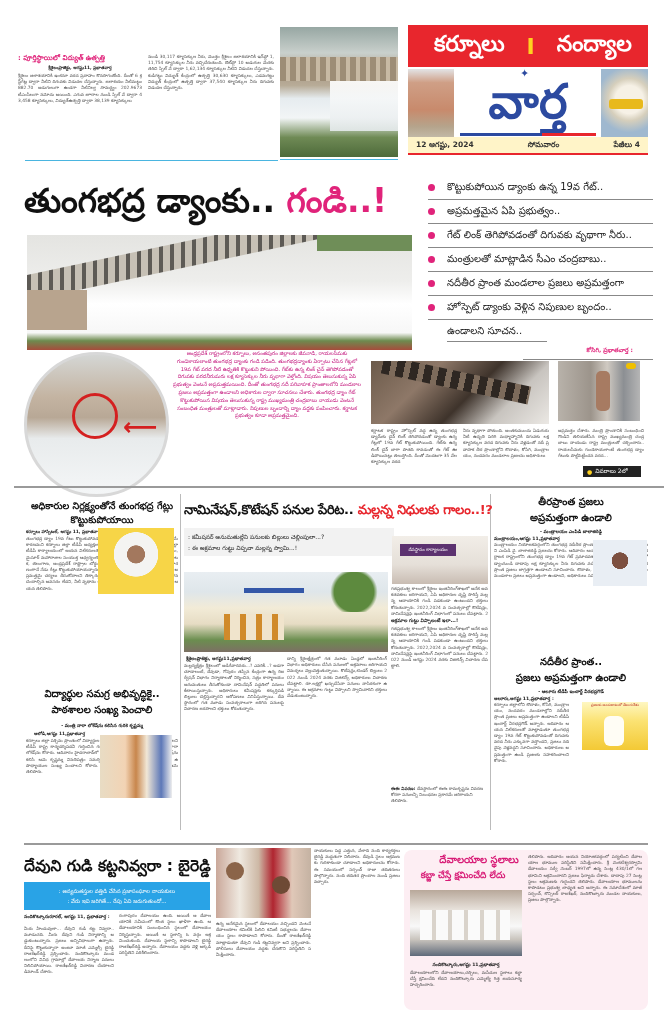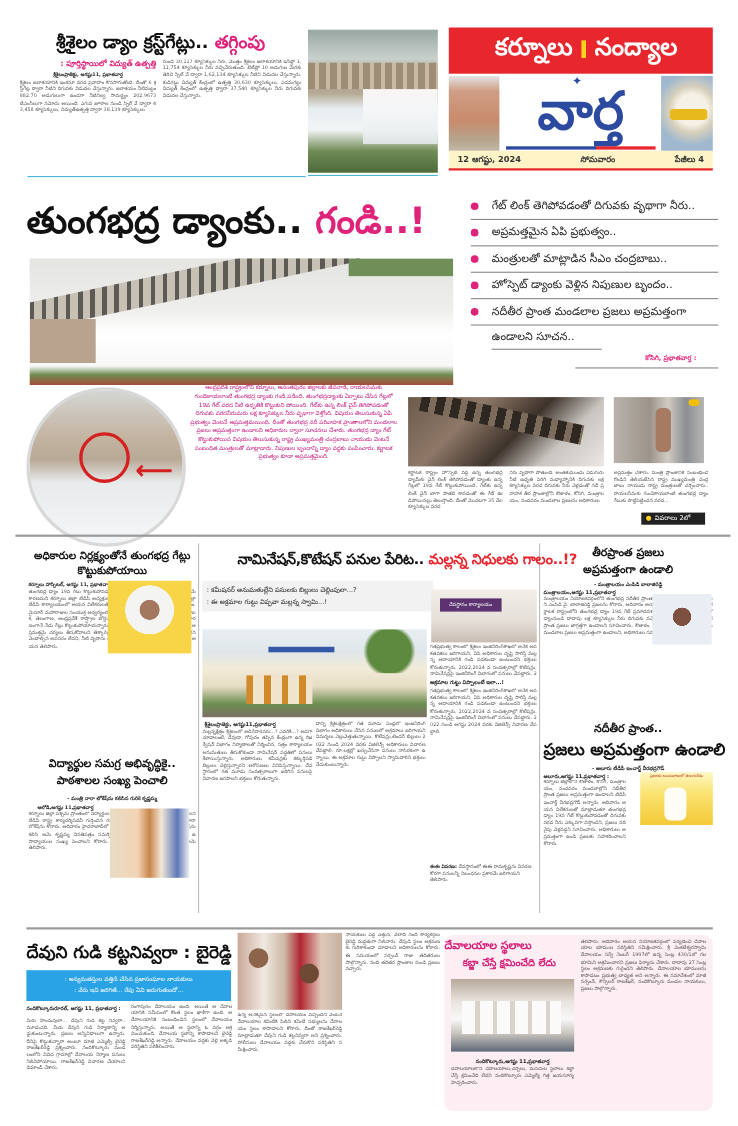--- a/index.html
+++ b/index.html
@@ -16,41 +16,37 @@
   .headline { font-family: "DejaVu Sans", sans-serif; font-weight: bold; color: #111; white-space: nowrap; }
   .magenta { color: #e0237a; }
   .bullet-list { list-style: none; }
   .bullet-item { display: flex; align-items: center; font-size: 10px; height: 24px; border-bottom: 1px solid #888; margin-left: 0; }
   .bullet-dot { width: 7px; height: 7px; border-radius: 50%; background: #e0237a; margin-right: 12px; flex: none; }
 </style>
 </head>
 <body>
 
 <div class="abs" style="left:18px;top:28px;width:256px;height:112px;">
-  <div class="headline" style="font-size:16px;text-align:center;height:22px;line-height:22px;">
-    <span>శ్రీశైలం డ్యాం క్రస్ట్‌గేట్లు..</span>
-    <span class="magenta">తగ్గింపు</span>
-  </div>
   <div class="abs" style="left:0;top:26px;width:124px;">
-    <div style="font-size:7px;font-weight:bold;color:#e0237a;text-align:right;">: పూర్తిస్థాయిలో విద్యుత్ ఉత్పత్తి</div>
+    <div style="font-size:7px;font-weight:bold;color:#e0237a;text-align:left;">: పూర్తిస్థాయిలో విద్యుత్ ఉత్పత్తి</div>
     <div style="font-size:4.4px;font-weight:bold;text-align:center;margin:2px 0;">శ్రీశైలంప్రాజెక్టు, ఆగష్టు11, ప్రభాతవార్త</div>
     <div class="fill-text" style="height:52px;">శ్రీశైలం జలాశయానికి ఇంకనూ వరద ప్రవాహం కొనసాగుతోంది. దీంతో 6 క్రస్ట్‌గేట్ల ద్వారా నీటిని దిగువకు విడుదల చేస్తున్నారు. జలాశయం నీటిమట్టం 882.70 అడుగులుగా ఉండగా నీటినిల్వ సామర్థ్యం 202.9673 టీఎంసీలుగా నమోదు అయింది. ఎగువ జూరాల నుండి స్పిల్ వే ద్వారా 43,458 క్యూసెక్కులు, విద్యుత్‌ఉత్పత్తి ద్వారా 38,139 క్యూసెక్కులు</div>
   </div>
   <div class="fill-text abs" style="left:130px;top:26px;width:126px;height:74px;">నుండి 30,117 క్యూసెక్కుల నీరు, మొత్తం శ్రీశైలం జలాశయానికి ఇన్‌ఫ్లో 1,11,754 క్యూసెక్కుల నీరు వచ్చిచేరుతుంది. ఔట్‌ఫ్లో 10 అడుగుల మేరకు తెరిచి స్పిల్ వే ద్వారా 1,62,134 క్యూసెక్కుల నీటిని విడుదల చేస్తున్నారు. కుడిగట్టు విద్యుత్ కేంద్రంలో ఉత్పత్తి 30,630 క్యూసెక్కులు, ఎడమగట్టు విద్యుత్ కేంద్రంలో ఉత్పత్తి ద్వారా 37,540 క్యూసెక్కుల నీరు దిగువకు విడుదల చేస్తున్నారు.</div>
 </div>
 <div class="abs" style="left:25px;top:160px;width:253px;height:1px;background:#4ab5e0;"></div>
 
 <div class="photo" style="left:280px;top:27px;width:118px;height:130px;background:linear-gradient(180deg,#97a7a3 0%,#c9d0cc 20%,#a99a86 35%,#b8ac98 45%,#e6ecef 55%,#f2f5f6 70%,#6f8a55 85%,#4d6a3a 100%);">
   <div class="abs" style="left:0;top:30px;width:118px;height:24px;background:repeating-linear-gradient(90deg,#9d8d76 0 6px,#c8baa4 6px 10px);"></div>
   <div class="abs" style="left:50px;top:54px;width:68px;height:50px;background:linear-gradient(180deg,#ffffff,#e5eaec);opacity:0.9;"></div>
 </div>
 <div class="abs" style="left:280px;top:159px;width:118px;height:1px;background:#4ab5e0;"></div>
 
 <div class="abs" style="left:408px;top:25px;width:240px;height:135px;">
-  <div style="height:42px;background:#e8262d;display:flex;align-items:center;justify-content:center;gap:6px;padding-left:10px;">
+  <div style="height:42px;background:#e8262d;display:flex;align-items:center;justify-content:center;gap:22px;padding-left:10px;">
     <span style="color:#fff;font-size:22px;font-weight:bold;">కర్నూలు</span>
     <span style="color:#ffd21f;font-size:22px;font-weight:bold;">I</span>
     <span style="color:#fff;font-size:22px;font-weight:bold;">నంద్యాల</span>
   </div>
   <div style="position:relative;height:70px;">
     <div class="photo" style="left:0;top:2px;width:46px;height:68px;background:linear-gradient(180deg,#e3e4e6 0%,#cf9f86 20%,#c88a6c 60%,#b5a48c 85%,#c2b8a6 100%);"></div>
     <div style="position:absolute;left:112px;top:0;color:#2c4aa0;font-size:11px;">✦</div>
     <div style="position:absolute;left:52px;top:4px;width:136px;text-align:center;color:#2c4aa0;font-size:48px;font-weight:bold;line-height:60px;">వార్త</div>
     <div style="position:absolute;left:52px;top:66px;width:136px;height:3px;background:linear-gradient(90deg,#2c4aa0 60%,#e8262d 60%);"></div>
     <div class="photo" style="left:193px;top:2px;width:47px;height:68px;background:radial-gradient(circle at 60% 45%,#f6f1e6 0 30%,#d6cfbc 45%,#9fb8cf 70%);">
@@ -72,37 +68,41 @@
 <div class="photo" style="left:27px;top:235px;width:385px;height:115px;background:linear-gradient(180deg,#e4e4e1 0%,#eeeeec 40%,#ffffff 60%,#f7f7f7 85%,#6d8b4f 92%,#a64c3c 100%);">
   <div class="abs" style="left:0;top:40px;width:300px;height:26px;transform:skewY(-12deg);transform-origin:left top;background:repeating-linear-gradient(90deg,#5d5a55 0 4px,#c6c0b5 4px 11px);"></div>
   <div class="abs" style="left:0;top:55px;width:60px;height:40px;background:#b8a48e;"></div>
   <div class="abs" style="left:290px;top:0;width:95px;height:16px;background:#6f8e58;"></div>
 </div>
 
 <div class="abs" style="left:428px;top:176px;width:225px;">
   <ul class="bullet-list">
     <li class="bullet-item">
         <span class="bullet-dot"></span>
+        <span>కొట్టుకుపోయిన డ్యాంకు ఉన్న 19వ గేట్..</span>
+      </li>
+    <li class="bullet-item">
+        <span class="bullet-dot"></span>
+        <span>అప్రమత్తమైన ఏపి ప్రభుత్వం..</span>
+      </li>
+    <li class="bullet-item">
+        <span class="bullet-dot"></span>
         <span>గేట్ లింక్ తెగిపోవడంతో దిగువకు వృథాగా నీరు..</span>
       </li>
     <li class="bullet-item">
         <span class="bullet-dot"></span>
-        <span>అప్రమత్తమైన ఏపి ప్రభుత్వం..</span>
-      </li>
-    <li class="bullet-item">
-        <span class="bullet-dot"></span>
         <span>మంత్రులతో మాట్లాడిన సీఎం చంద్రబాబు..</span>
       </li>
     <li class="bullet-item">
         <span class="bullet-dot"></span>
+        <span>నదీతీర ప్రాంత మండలాల ప్రజలు అప్రమత్తంగా</span>
+      </li>
+    <li class="bullet-item">
+        <span class="bullet-dot"></span>
         <span>హోస్పెట్ డ్యాంకు వెళ్లిన నిపుణుల బృందం..</span>
-      </li>
-    <li class="bullet-item">
-        <span class="bullet-dot"></span>
-        <span>నదీతీర ప్రాంత మండలాల ప్రజలు అప్రమత్తంగా</span>
       </li>
   </ul>
   <div style="font-size:10px;margin-left:19px;height:22px;line-height:22px;border-bottom:1px solid #888;width:100px;">ఉండాలని సూచన..</div>
   <div style="font-size:6px;color:#e0237a;font-weight:bold;text-align:right;margin-top:4px;padding-right:20px;border-bottom:1px solid #888;padding-bottom:4px;margin-left:95px;">కోసిగి, ప్రభాతవార్త :</div>
 </div>
 
 <div class="photo" style="left:24px;top:352px;width:145px;height:145px;border-radius:50%;border:3px solid #d8d8d8;background:linear-gradient(180deg,#d4d6d4 0%,#c4b4a2 30%,#b8a896 45%,#e8ebec 60%,#f4f6f7 100%);">
   <div class="abs" style="left:45px;top:38px;width:46px;height:46px;border-radius:50%;border:3px solid #d42020;"></div>
   <div class="abs" style="left:96px;top:58px;color:#d42020;font-size:24px;font-weight:bold;">⟵</div>
 </div>
@@ -140,21 +140,21 @@
   <div class="headline" style="font-size:10px;text-align:center;margin-top:2px;">పాఠశాలల సంఖ్య పెంచాలి</div>
   <div style="font-size:4.6px;font-weight:bold;text-align:center;margin-top:5px;">- మంత్రి నారా లోకేష్‌ను కలిసిన గురికె కృష్ణమ్మ</div>
   <div style="font-size:4.4px;font-weight:bold;margin-top:2px;padding-left:8px;">ఆలోడి,ఆగష్టు 11,ప్రభాతవార్త</div>
   <div class="fill-text" style="height:96px;margin-top:1px;">కర్నూలు జిల్లా పశ్చిమ ప్రాంతంలో విద్యార్థుల సమగ్ర అభివృద్ధికై పాఠశాలల సంఖ్య పెంచాలని టీడీపీ రాష్ట్ర కార్యదర్శిపదవీ గుర్తించిన గురికె కృష్ణమ్మ రాష్ట్ర విద్యాశాఖ మంత్రి నారా లోకేష్‌ను కోరారు. ఆదివారం హైదరాబాద్‌లో మంత్రి నారా లోకేష్ నివాసంలో నారా లోకేష్‌ను కలిసి ఆమె కృష్ణమ్మ వినతిపత్రం సమర్పించారు. పాఠశాలల సంఖ్య పెంచాలని, ఉపాధ్యాయుల సంఖ్య పెంచాలని కోరారు. మంత్రి సానుకూలంగా స్పందించారని ఆమె తెలిపారు.</div>
 </div>
 <div class="photo" style="left:100px;top:735px;width:72px;height:63px;background:linear-gradient(90deg,#e8dcc4 0%,#f2d3b4 35%,#c8864c 50%,#f1e7d6 65%,#5d78b8 85%,#eee 100%);"></div>
 
 <div class="vrule" style="left:180px;top:494px;height:336px;"></div>
 <div class="vrule" style="left:490px;top:494px;height:336px;"></div>
 
-<div class="headline abs" style="left:184px;top:500px;width:304px;font-size:13px;line-height:20px;letter-spacing:-0.3px;margin-left:32px;">
+<div class="headline abs" style="left:184px;top:500px;width:304px;font-size:13px;line-height:20px;letter-spacing:-0.3px;">
   <span>నామినేషన్,కొటేషన్ పనుల పేరిట..</span>
   <span class="magenta" style="color:#e8262d;">మల్లన్న నిధులకు గాలం..!?</span>
 </div>
 <div class="abs" style="left:184px;top:528px;width:210px;background:#f2f2f2;padding:3px 4px;font-size:6px;line-height:11px;">
   <div>: కమీషనర్ అనుమతుల్లేని పనులకు బిల్లులు చెల్లింపులా...?</div>
   <div>: ఈ అక్రమాల గుట్టు విప్పవా మల్లన్న స్వామి...!</div>
 </div>
 <div class="photo" style="left:392px;top:536px;width:96px;height:48px;background:linear-gradient(180deg,#f2eee8 0%,#e5dfd8 60%,#c8bcb2 100%);">
   <div style="position:absolute;left:8px;top:8px;width:56px;height:12px;background:#5c3270;color:#fff;font-size:4.5px;display:flex;align-items:center;justify-content:center;">దేవస్థానం కార్యాలయం</div>
 </div>
@@ -180,21 +180,21 @@
   <div class="headline" style="font-size:10px;text-align:center;">తీరప్రాంత ప్రజలు</div>
   <div class="headline" style="font-size:10px;text-align:center;margin-top:2px;">అప్రమత్తంగా ఉండాలి</div>
   <div style="font-size:4.6px;text-align:center;margin-top:3px;font-weight:bold;">- మంత్రాలయం ఎంపిడి బాలాజిరెడ్డి</div>
   <div style="font-size:4.6px;font-weight:bold;margin-top:1px;">మంత్రాలయం,ఆగష్టు 11,ప్రభాతవార్త</div>
   <div class="fill-text" style="height:100px;">మంత్రాలయం నియోజకవర్గంలోని తుంగభద్ర నదీతీర ప్రాంతాల ప్రజలు అప్రమత్తంగా ఉండాలని ఎంపిడి వై. బాలాజిరెడ్డి ప్రజలను కోరారు. ఆదివారం ఆయన విలేకరులతో మాట్లాడుతూ కర్ణాటక రాష్ట్రంలోని తుంగభద్ర డ్యాం 19వ గేట్ ప్రమాదవశాత్తు కొట్టుకుని పోయింది. దీంతో డ్యాంనుండి దాదాపు లక్ష క్యూసెక్కుల నీరు దిగువకు వచ్చే ప్రమాదం ఉన్నందున నదీతీర ప్రాంత ప్రజలు జాగ్రత్తగా ఉండాలని సూచించారు. కౌతాళం, కోసిగి, మంత్రాలయం, నందవరం మండలాల ప్రజలు అప్రమత్తంగా ఉండాలని, అధికారులు సహకరించాలని కోరారు.</div>
 </div>
 <div class="photo" style="left:593px;top:540px;width:54px;height:46px;background:radial-gradient(circle at 50% 45%,#7d5040 0 22%,#e9eef4 23%);"></div>
 
 <div class="abs" style="left:494px;top:656px;width:154px;">
   <div class="headline" style="font-size:10px;text-align:center;">నదీతీర ప్రాంత..</div>
-  <div class="headline" style="font-size:15px;text-align:center;margin-top:2px;">ప్రజలు అప్రమత్తంగా ఉండాలి</div>
+  <div class="headline" style="font-size:10px;text-align:center;margin-top:2px;">ప్రజలు అప్రమత్తంగా ఉండాలి</div>
   <div style="font-size:4.6px;text-align:center;margin-top:3px;font-weight:bold;">- ఆలూరు టీడీపీ ఇంచార్జ్ వీరభద్రగౌడ్</div>
   <div style="font-size:4.6px;font-weight:bold;margin-top:1px;">ఆలూరు,ఆగష్టు 11,ప్రభాతవార్త :</div>
   <div class="fill-text" style="height:118px;width:75px;">కర్నూలు జిల్లాలోని కౌతాళం, కోసిగి, మంత్రాలయం, నందవరం మండలాల్లోని నదీతీర ప్రాంత ప్రజలు అప్రమత్తంగా ఉండాలని టీడీపీ ఇంచార్జ్ వీరభద్రగౌడ్ అన్నారు. ఆదివారం ఆయన విలేకరులతో మాట్లాడుతూ తుంగభద్ర డ్యాం 19వ గేట్ కొట్టుకుపోవడంతో దిగువకు వరద నీరు ఎక్కువగా వస్తోందని, ప్రజలు నది వైపు వెళ్లవద్దని సూచించారు. అధికారులు అప్రమత్తంగా ఉండి ప్రజలకు సహకరించాలని కోరారు.</div>
 </div>
 <div class="photo" style="left:582px;top:702px;width:66px;height:48px;background:linear-gradient(180deg,#fef7c2 0%,#fbe272 40%,#f3c935 100%);">
   <div style="position:absolute;left:2px;top:1px;width:62px;font-size:3.5px;color:#c0392b;text-align:center;">ప్రజలకు అందుబాటులో తెలుగుదేశం</div>
   <div class="abs" style="left:22px;top:14px;width:20px;height:30px;background:#fffdf5;border-radius:6px;"></div>
 </div>
 
 <div class="rule" style="left:24px;top:843px;width:624px;"></div>
@@ -208,21 +208,21 @@
 <div class="fill-text abs" style="left:24px;top:926px;width:90px;height:84px;">మీరు హిందువులా... దేవుని గుడి కట్ట నివ్వరా.. మూడుచది. మీరు దేవుని గుడి నిర్మాణాన్ని అడ్డుకుంటున్నారు. ప్రజలు అన్నివిధాలుగా ఉన్నారు. దీనిపై కొట్టుకున్నారా అంటూ మాజీ ఎమ్మెల్సీ బైరెడ్డి రాజశేఖర్‌రెడ్డి ప్రశ్నించారు. నందికొట్కూరు మండలంలోని వివిధ గ్రామాల్లో దేవాలయ నిర్మాణ పనులు నిలిచిపోయాయి. రాజశేఖర్‌రెడ్డి విచారణ చేయాలని డిమాండ్ చేశారు.</div>
 <div class="fill-text abs" style="left:119px;top:913px;width:92px;height:97px;">రంగాపురం దేవాలయం ఉంది. అయితే ఆ దేవాలయానికి సమీపంలో కొంత స్థలం ఖాళీగా ఉంది. ఆ దేవాలయానికి సంబంధించిన స్థలంలో దేవాలయం నిర్మిస్తున్నారు. అయితే ఆ స్థలాన్ని ఓ వర్గం ఆక్రమించుకుంది. దేవాలయ స్థలాన్ని కాపాడాలని బైరెడ్డి రాజశేఖర్‌రెడ్డి అన్నారు. దేవాలయం వద్దకు వెళ్లి అక్కడి పరిస్థితిని పరిశీలించారు.</div>
 <div class="photo" style="left:216px;top:848px;width:95px;height:70px;background:linear-gradient(90deg,#caa89a 0%,#efe9e0 25%,#cdb8a5 45%,#b02530 60%,#e0c8b8 80%,#c4b2a2 100%);">
   <div class="abs" style="left:10px;top:14px;width:18px;height:18px;border-radius:50%;background:#8b6449;"></div>
   <div class="abs" style="left:56px;top:28px;width:18px;height:18px;border-radius:50%;background:#6e4a35;"></div>
 </div>
 <div class="fill-text abs" style="left:216px;top:921px;width:95px;height:89px;">ఉన్న అనేకమైన స్థలంలో దేవాలయం వచ్చిందని వెంటనే దేవాలయాల కమిటీకి పిలిచి కమిటీ సభ్యులను దేవాలయం స్థలం కాపాడాలని కోరారు. దీంతో రాజశేఖర్‌రెడ్డి మాట్లాడుతూ దేవుని గుడి కట్టనివ్వరా అని ప్రశ్నించారు. పోలీసులు దేవాలయం వద్దకు చేరుకొని పరిస్థితిని సమీక్షించారు.</div>
 <div class="fill-text abs" style="left:314px;top:848px;width:86px;height:162px;">నాయకులు పెద్ద ఎత్తున, వేలాది నంది కార్యకర్తలు బైరెడ్డి మద్దతుగా నిలిచారు. దేవుడి స్థలం ఆక్రమణకు గురికాకుండా చూడాలని అధికారులను కోరారు. ఈ సమయంలో సర్పంచ్ రాజు తదితరులు పాల్గొన్నారు. నంది తదితర ప్రాంతాల నుండి ప్రజలు వచ్చారు.</div>
 
 <div class="abs" style="left:404px;top:850px;width:244px;height:160px;background:#fdeef3;border-radius:8px;">
-  <div class="headline magenta" style="position:absolute;left:0;top:4px;width:118px;text-align:left;font-size:10px;color:#d81b76;">దేవాలయాల స్థలాలు</div>
+  <div class="headline magenta" style="position:absolute;left:16px;top:4px;width:118px;text-align:center;font-size:10px;color:#d81b76;">దేవాలయాల స్థలాలు</div>
   <div class="headline magenta" style="position:absolute;left:0;top:20px;width:118px;text-align:center;font-size:9px;color:#d81b76;">కబ్జా చేస్తే క్షమించేది లేదు</div>
   <div class="photo" style="left:6px;top:40px;width:112px;height:66px;background:linear-gradient(180deg,#b8a89a 0%,#e8e2dc 30%,#f8f8f8 55%,#c9c4bd 75%,#5f6a7a 100%);">
     <div class="abs" style="left:10px;top:20px;width:90px;height:30px;background:repeating-linear-gradient(90deg,#fafafa 0 12px,#d9d3cb 12px 16px);"></div>
   </div>
   <div style="position:absolute;left:6px;top:112px;width:112px;text-align:center;font-size:4.6px;font-weight:bold;">నందికొట్కూరు,ఆగష్టు 11,ప్రభాతవార్త</div>
   <div class="fill-text" style="position:absolute;left:6px;top:120px;width:112px;height:30px;">దేవాలయాలలోని దేవాలయాలు,చర్చిలు, మసీదుల స్థలాలు కబ్జా చేస్తే క్షమించేది లేదని నందికొట్కూరు ఎమ్మెల్యే గిత్త జయసూర్య హెచ్చరించారు.</div>
   <div class="fill-text" style="position:absolute;left:124px;top:4px;width:114px;height:146px;">తెలిపారు. ఆదివారం ఆయన నియోజకవర్గంలో పర్యటించి దేవాలయాల భూముల పరిస్థితిని సమీక్షించారు. శ్రీ వెంకటేశ్వరస్వామి దేవాలయం సర్వే నెంబర్ 1997లో ఉన్న సెంట్ల 430/1లో గల భూమిని ఆక్రమించారని ప్రజలు ఫిర్యాదు చేశారు. దాదాపు 27 సెంట్ల స్థలం ఆక్రమణకు గురైందని తెలిపారు. దేవాలయాల భూములను కాపాడటం ప్రభుత్వ బాధ్యత అని అన్నారు. ఈ సమావేశంలో మాజీ సర్పంచ్, కౌన్సిలర్ రాజశేఖర్, నందికొట్కూరు మండల నాయకులు, ప్రజలు పాల్గొన్నారు.</div>
 </div>
 
 </body></html>

